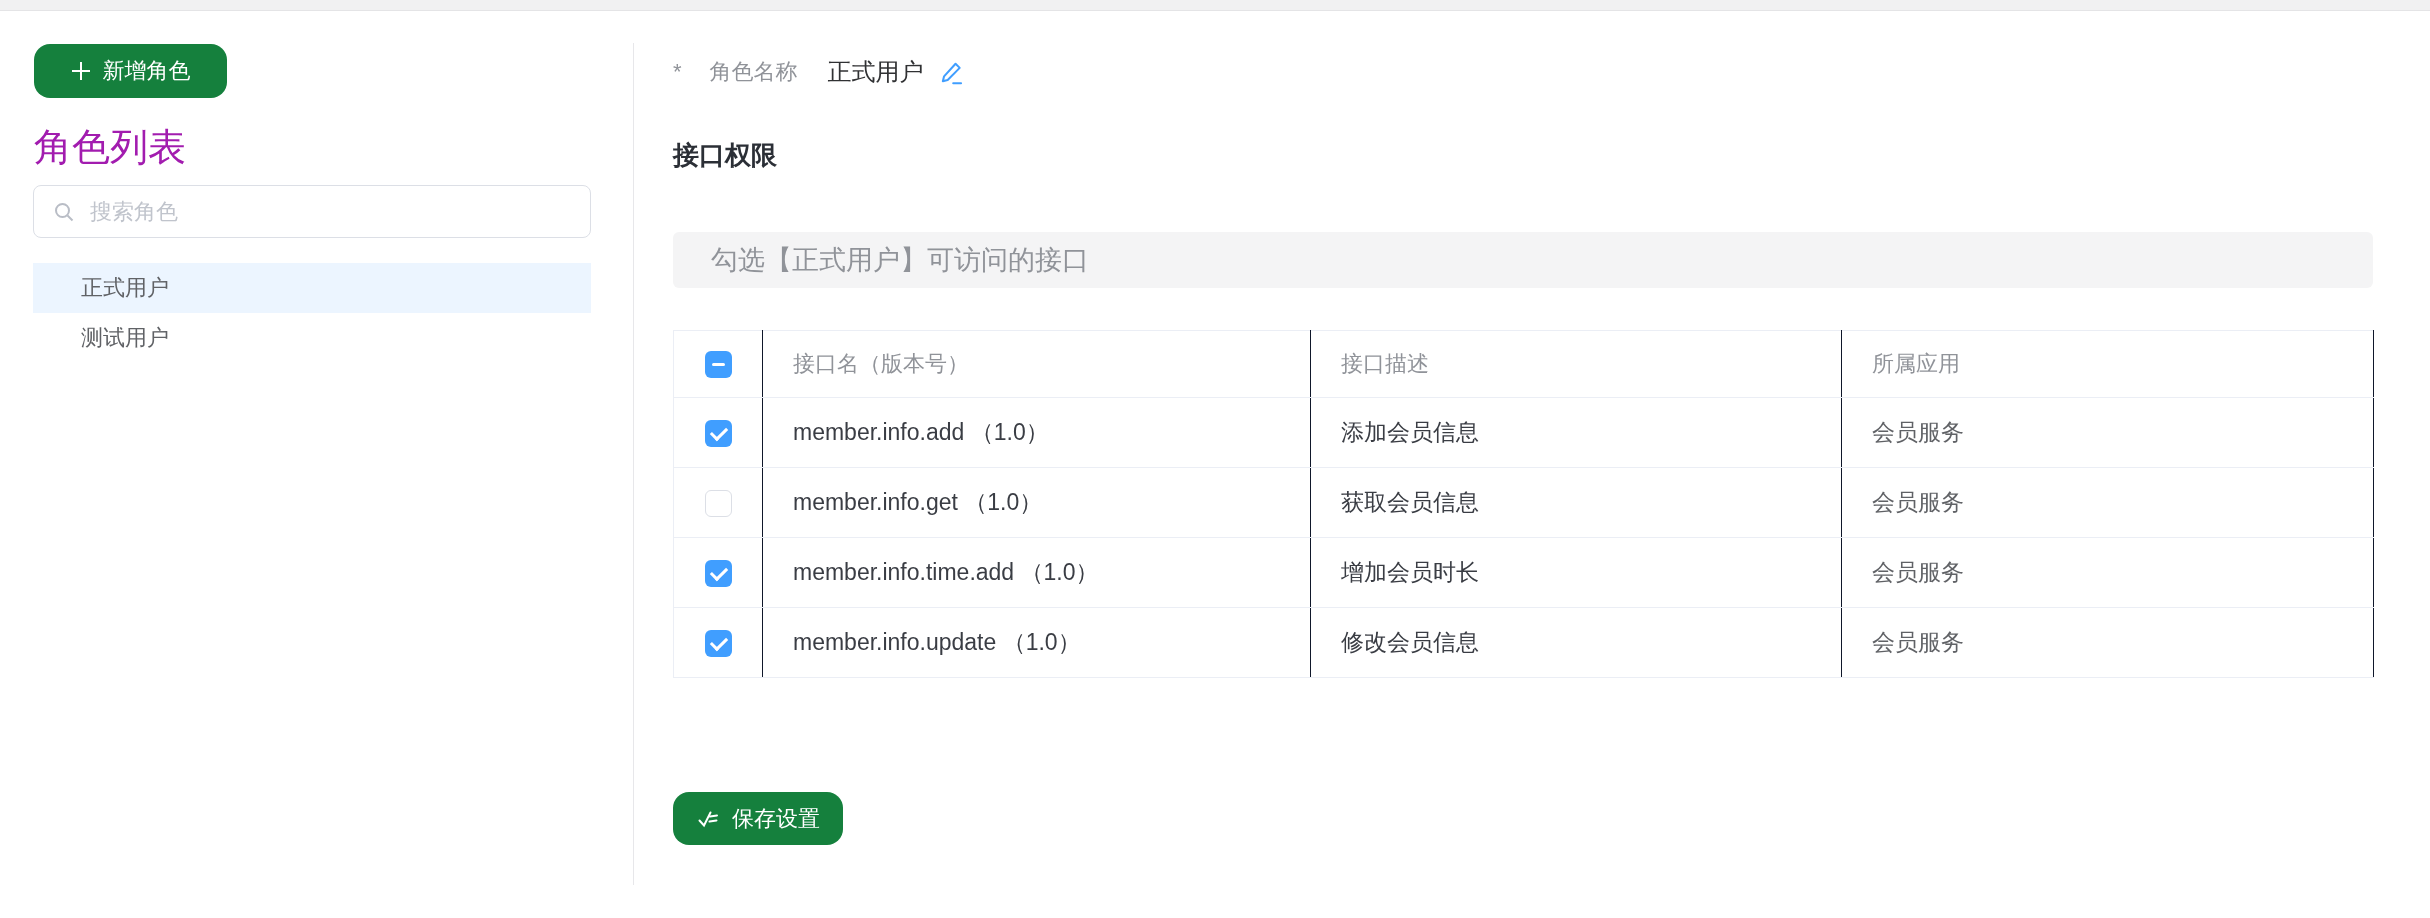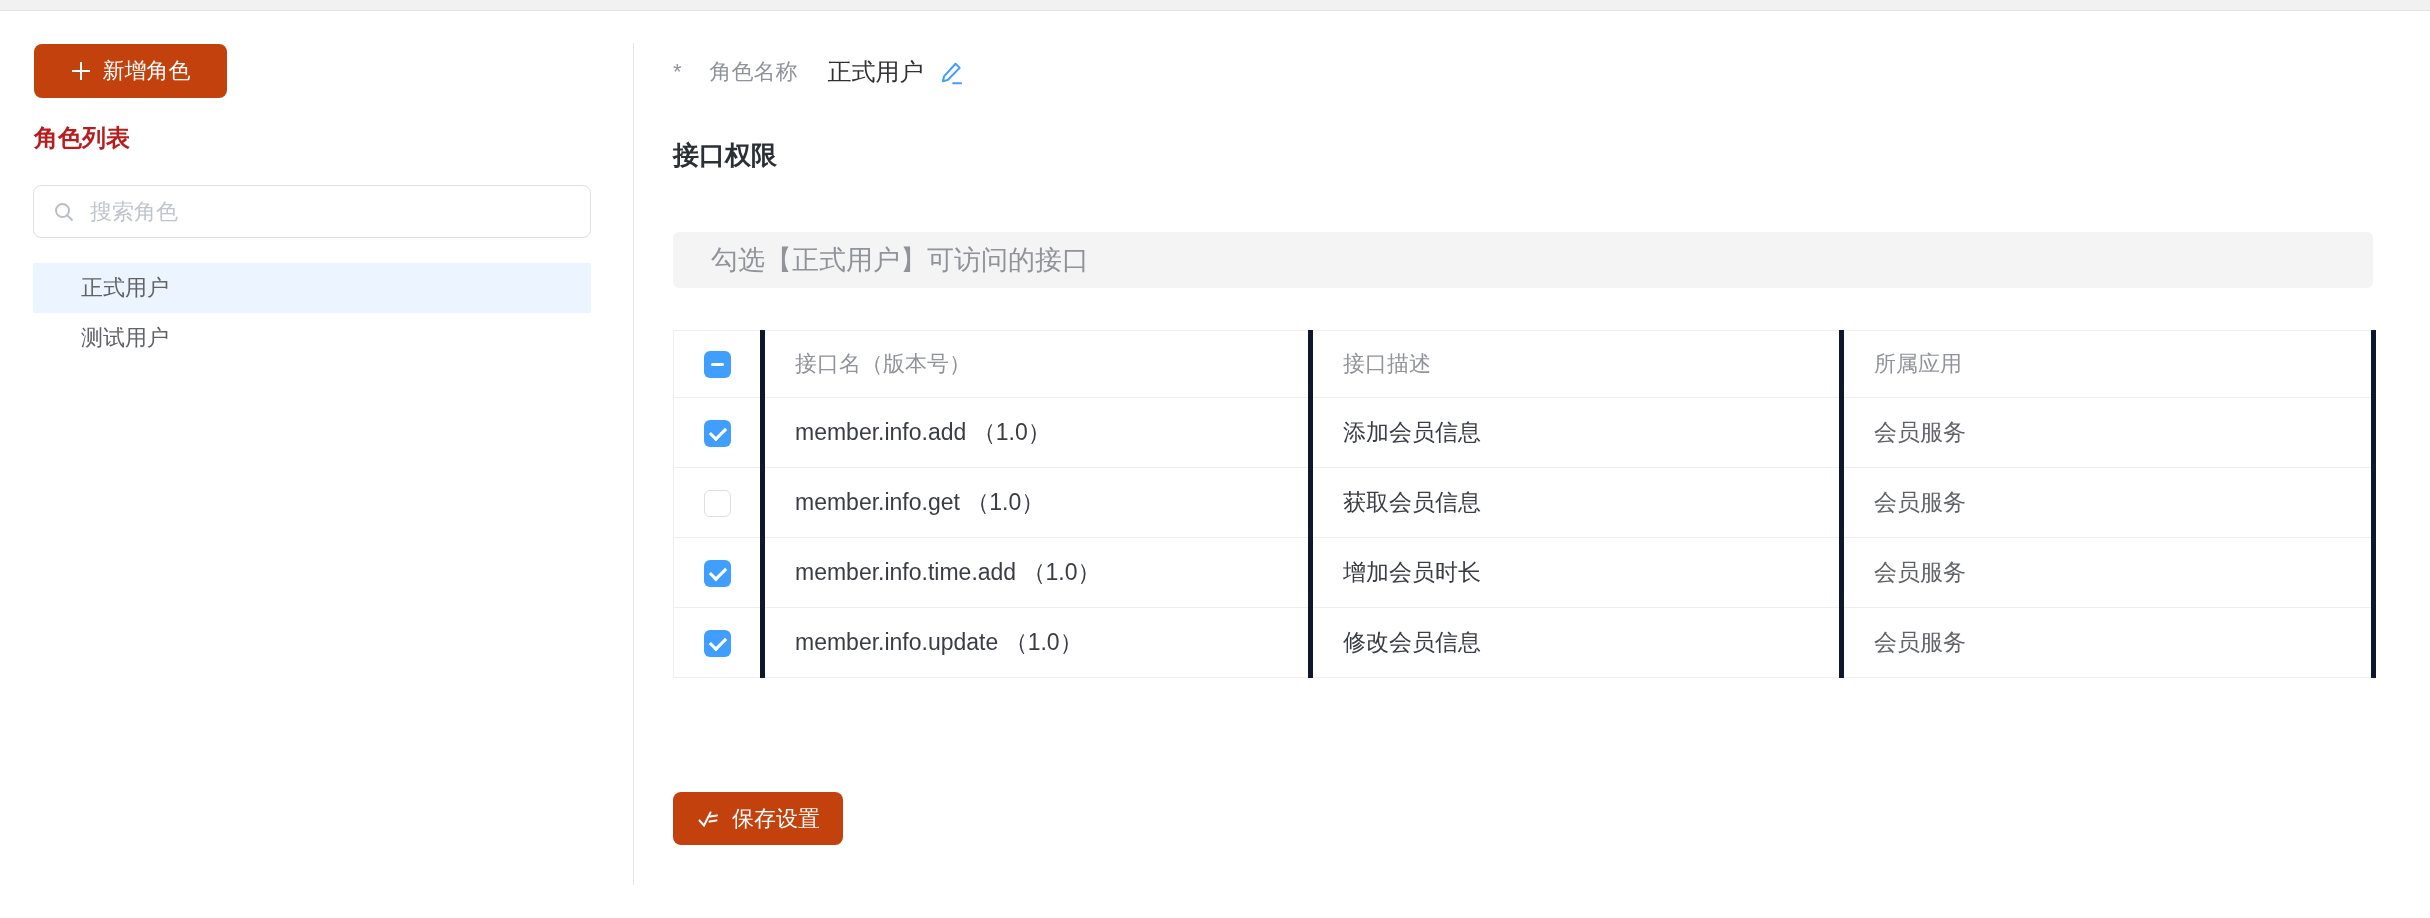--- a/index.html
+++ b/index.html
@@ -8,29 +8,29 @@
     font-family:"Liberation Sans","DejaVu Sans",sans-serif;color:#303133;
   }
   
   .top-strip{position:absolute;left:0;top:0;width:2430px;height:10px;background:#f1f1f2;border-bottom:1px solid #e4e4e6;}
   
   .v-divider{position:absolute;left:633px;top:43px;width:1px;height:842px;background:#e7e7ea;}
 
   
   .sidebar{position:absolute;left:0;top:10px;width:633px;height:908px;}
   .btn{display:flex;align-items:center;justify-content:center;gap:12px;
-       background:#c2410c;color:#fff;border:none;border-radius:8px;cursor:pointer;
+       background:#15803d;color:#fff;border:none;border-radius:16px;cursor:pointer;
        font-family:inherit;font-size:22px;line-height:1;}
   .add-role-btn{position:absolute;left:34px;top:34px;width:193px;height:54px;}
   .plus-icon{position:relative;width:20px;height:20px;flex:0 0 20px;}
   .plus-icon::before,.plus-icon::after{content:"";position:absolute;background:#fff;}
   .plus-icon::before{left:9px;top:1px;width:2px;height:18px;}
   .plus-icon::after{left:1px;top:9px;width:18px;height:2px;}
 
-  .sidebar-title{position:absolute;left:34px;top:112px;font-size:24px;font-weight:700;color:#b91c1c;}
+  .sidebar-title{position:absolute;left:34px;top:112px;font-size:38px;font-weight:400;color:#a21caf;}
 
   .search-box{position:absolute;left:33px;top:175px;width:558px;height:53px;
       border:1.5px solid #dcdfe6;border-radius:8px;box-sizing:border-box;
       display:flex;align-items:center;background:#fff;}
   .search-box svg{margin-left:18px;flex:0 0 auto;}
   .search-input{border:none;outline:none;background:transparent;flex:1;margin-left:12px;
       font-family:inherit;font-size:22px;color:#606266;}
   .search-input::placeholder{color:#c0c4cc;}
 
   .role-list{position:absolute;left:33px;top:253px;width:558px;}
@@ -51,21 +51,21 @@
   .notice-bar{position:absolute;left:0;top:222px;width:1700px;height:56px;background:#f4f4f5;
       border-radius:6px;display:flex;align-items:center;box-sizing:border-box;padding-left:38px;
       font-size:27px;color:#909399;}
 
   .perm-table{position:absolute;left:0;top:320px;width:1700px;border-collapse:collapse;
       border:1px solid #ebeef5;background:#fff;table-layout:fixed;}
   .perm-table col.c-check{width:89px;}
   .perm-table col.c-name{width:548px;}
   .perm-table col.c-desc{width:531px;}
   .perm-table col.c-app{width:532px;}
-  .perm-table th,.perm-table td{border-right:5px solid #0f172a;border-bottom:1px solid #ebeef5;
+  .perm-table th,.perm-table td{border-right:1px solid #0f172a;border-bottom:1px solid #ebeef5;
       text-align:left;padding:0 0 0 30px;box-sizing:border-box;}
   .perm-table th{height:67px;font-weight:400;font-size:22px;color:#909399;}
   .perm-table td{height:70px;font-size:23px;color:#3a3d44;}
   .perm-table td.app-cell{color:#606266;}
   .perm-table th.check-cell,.perm-table td.check-cell{padding:0;text-align:center;vertical-align:middle;}
 
   .checkbox{display:inline-block;width:27px;height:27px;border-radius:6px;box-sizing:border-box;
       position:relative;vertical-align:middle;cursor:pointer;}
   .checkbox.unchecked{background:#fff;border:1.5px solid #dcdfe6;}
   .checkbox.checked,.checkbox.indeterminate{background:#409EFF;}

